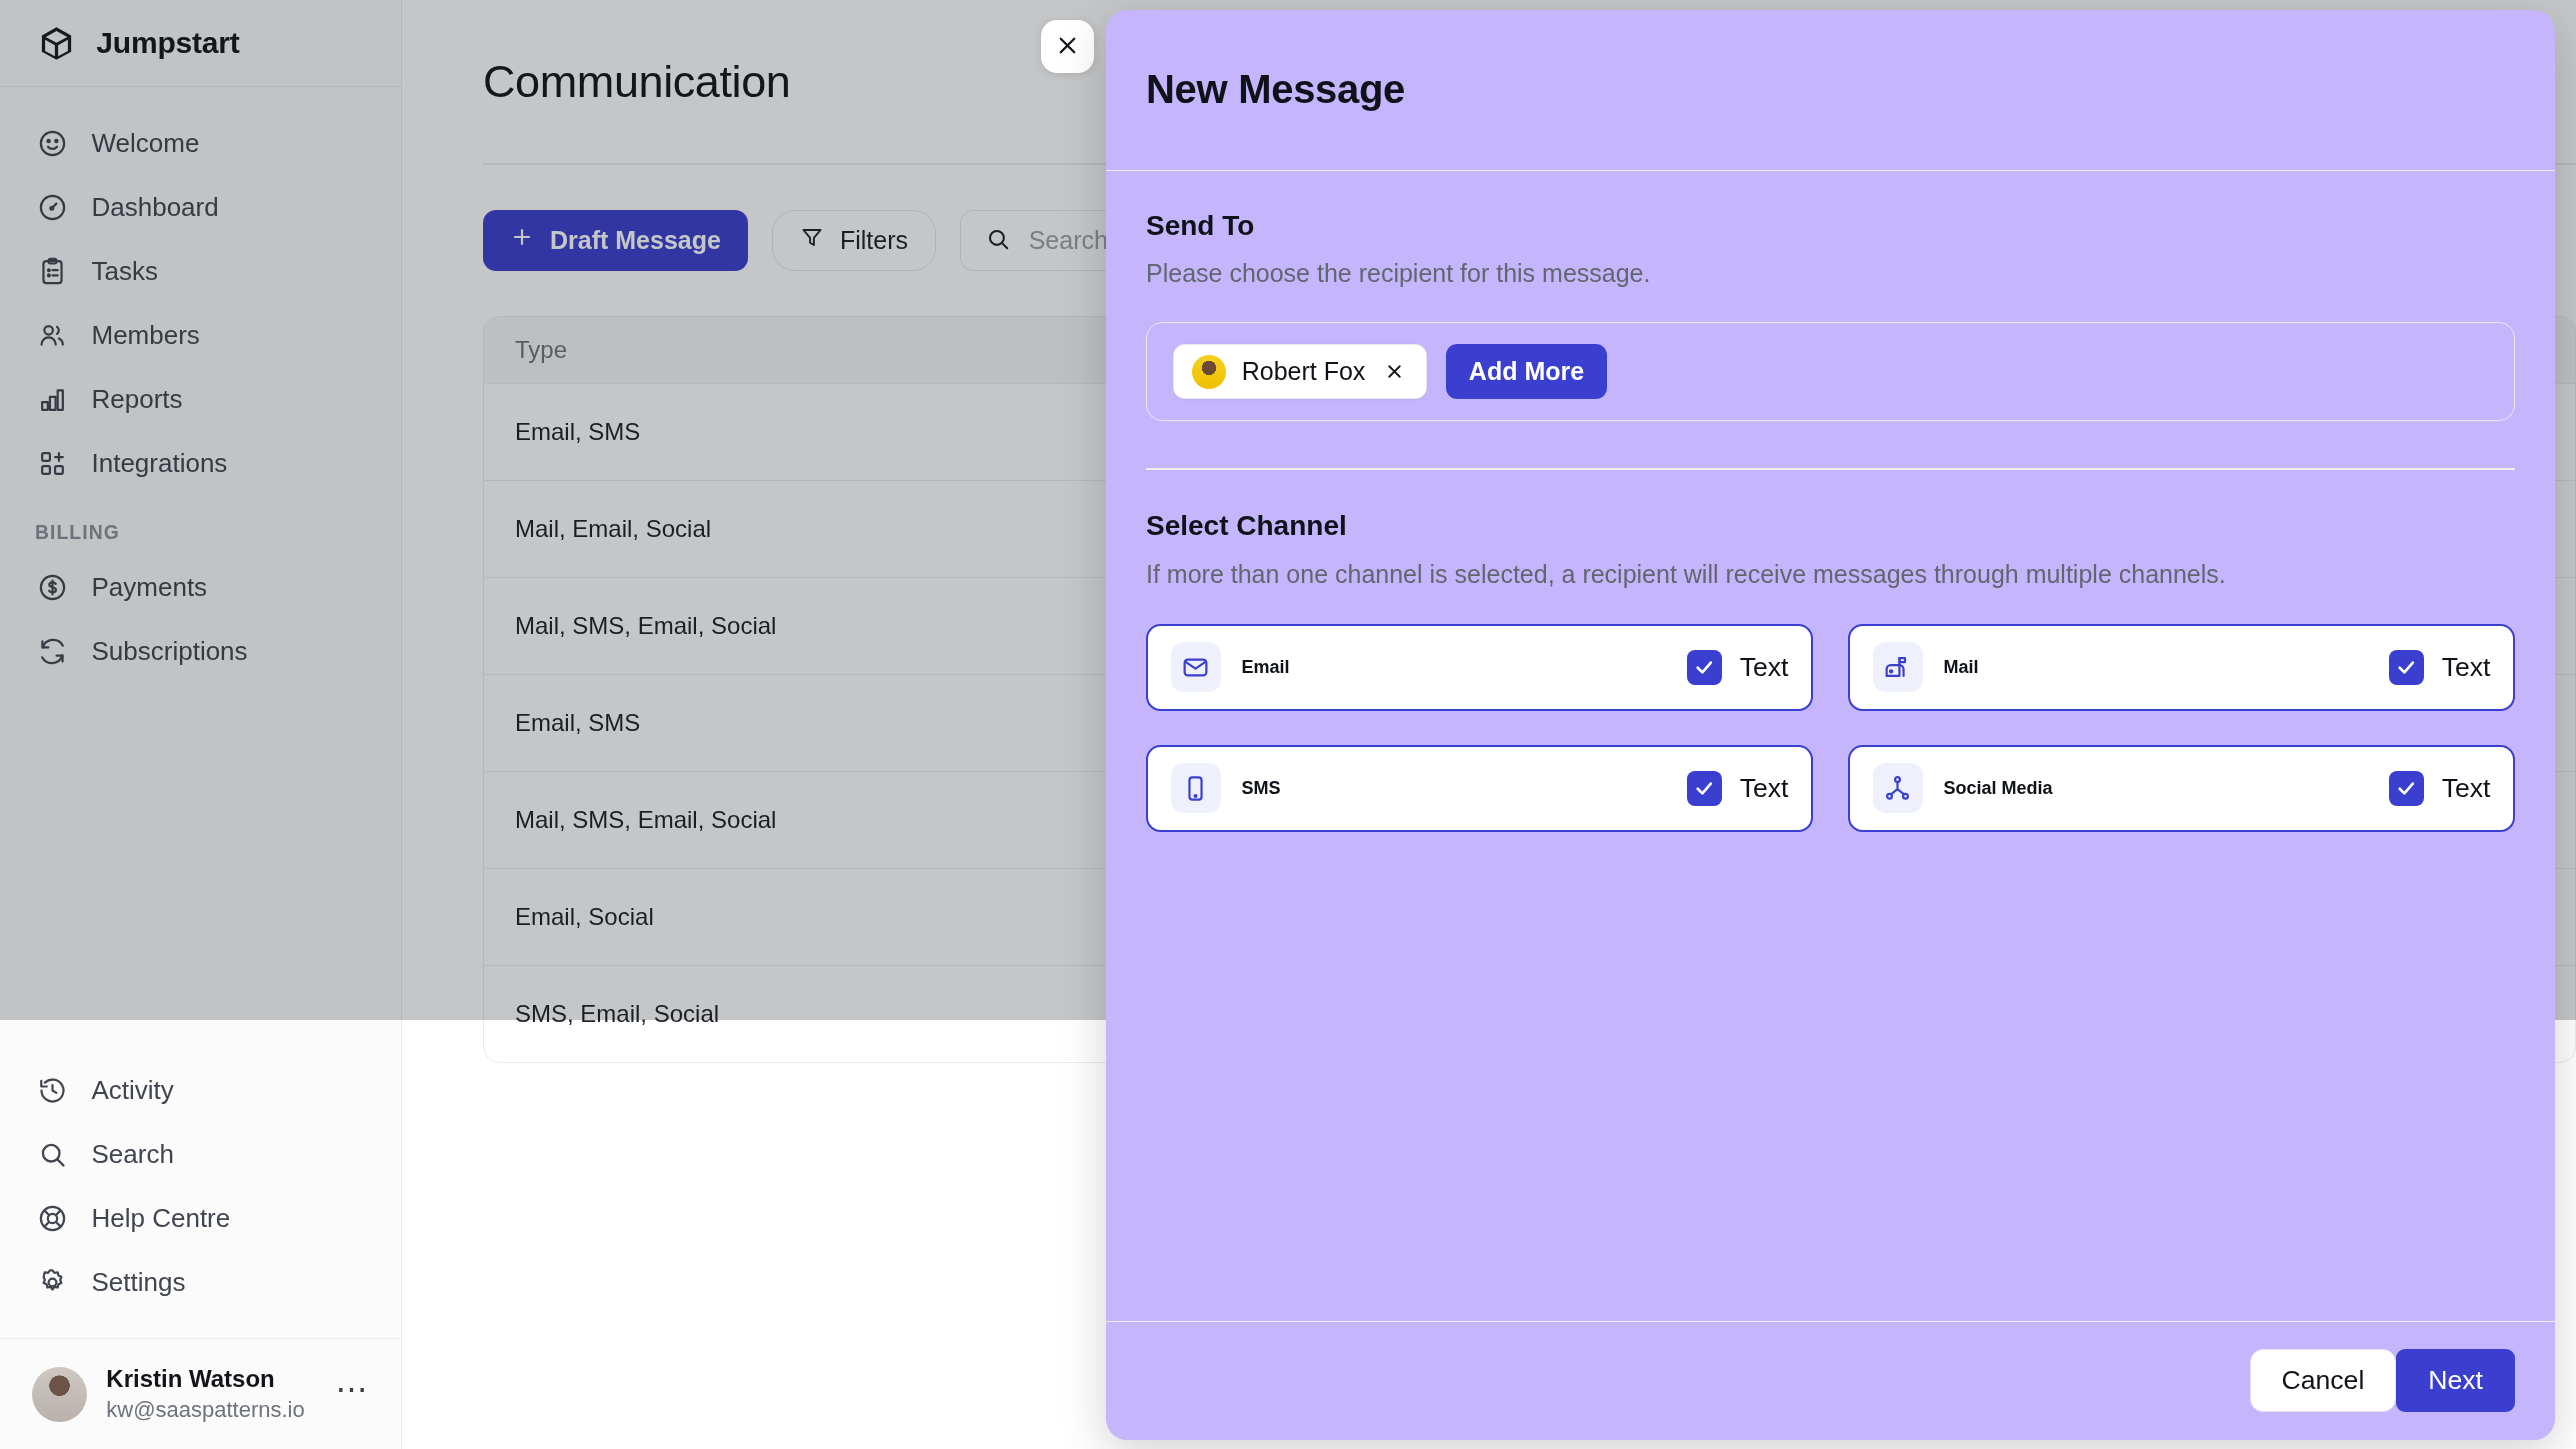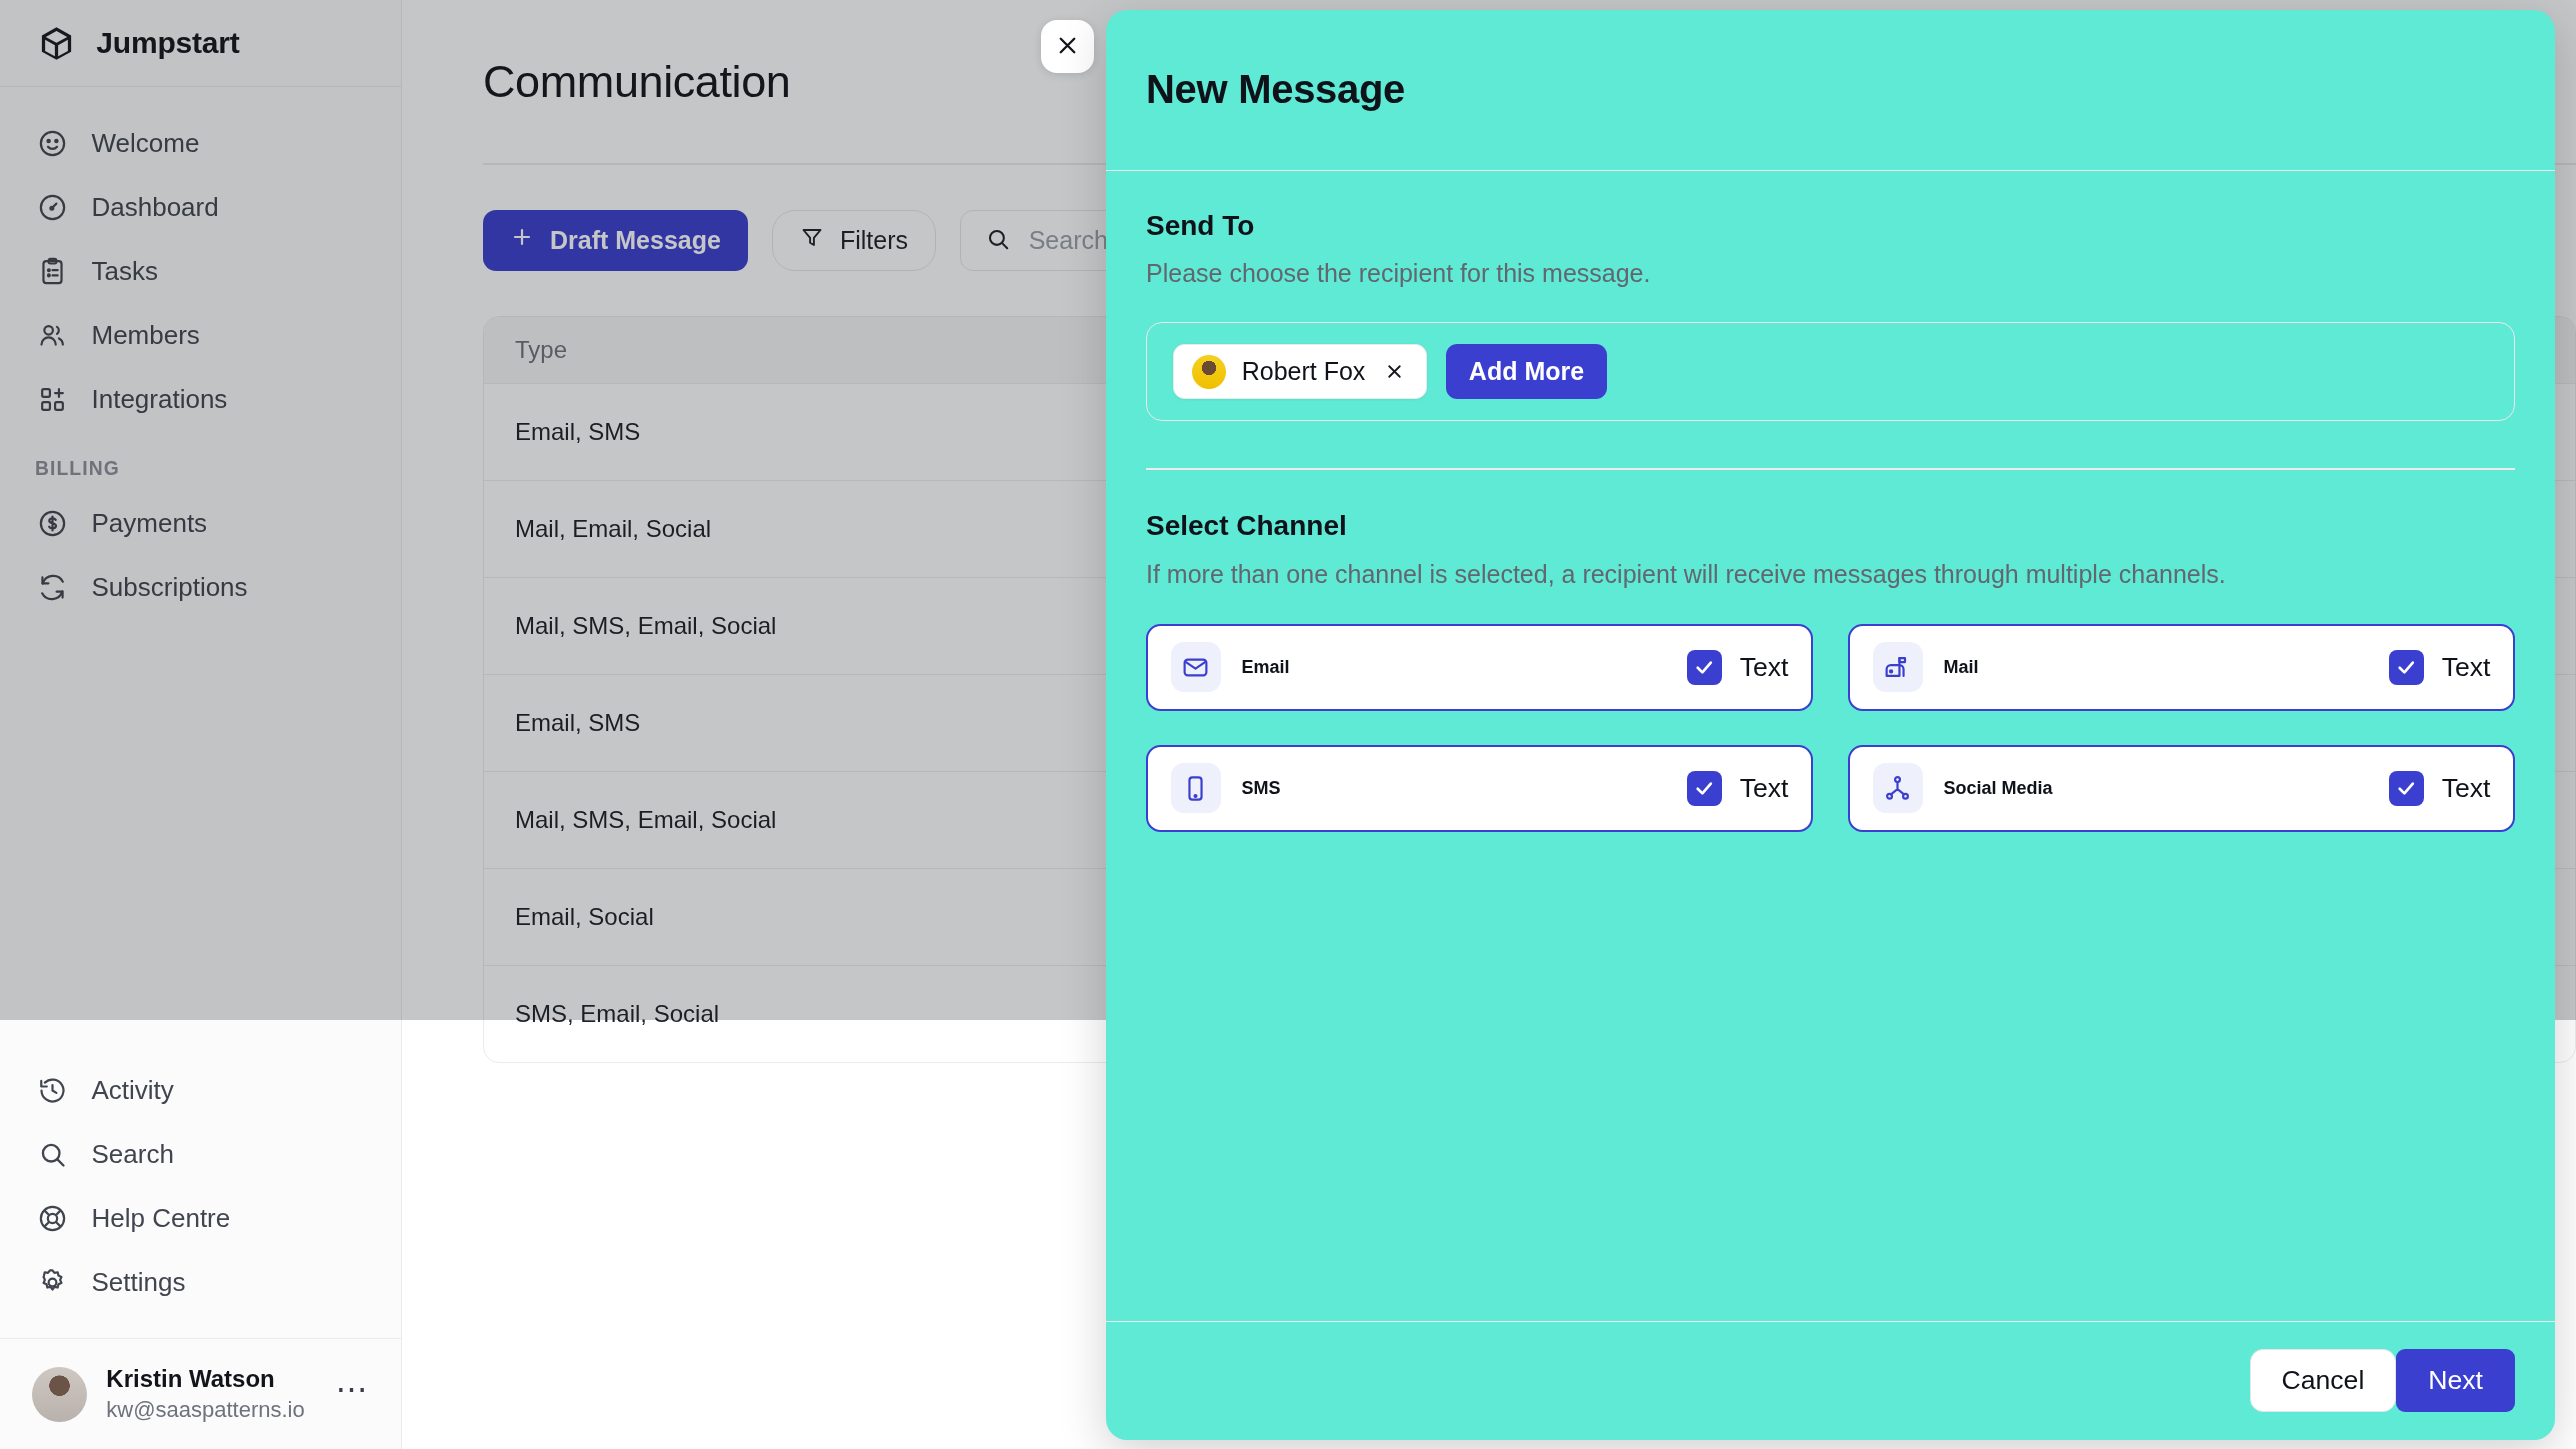--- a/index.html
+++ b/index.html
@@ -87,21 +87,21 @@
 
   .close-btn {
     position: absolute; left: 1041px; top: 20px; width: 53px; height: 53px;
     background: #fff; border-radius: 16px; border: none;
     display: flex; align-items: center; justify-content: center; font-family: inherit;
     box-shadow: 0 1.6px 8px rgba(0,0,0,.12);
   }
 
   .modal {
     position: absolute; left: 1106px; top: 9.7px;
-    width: 1449px; height: 1430px; background: #5eead4;
+    width: 1449px; height: 1430px; background: #c4b5fd;
     border-radius: 21px; display: flex; flex-direction: column;
     box-shadow: 0 13px 48px rgba(0,0,0,.18);
     overflow: hidden;
   }
   .modal-head {
     height: 161px; display: flex; align-items: center; padding: 0 40px;
     border-bottom: 1.6px solid #ededee;
   }
   .modal-title { font-size: 40px; font-weight: 700; color: #10121a; letter-spacing: -0.3px; }
 
@@ -225,20 +225,30 @@
         </div>
         <div class="nav-item">
           <span class="nav-icon">
             <svg width="31" height="31" viewBox="0 0 24 24" fill="none" stroke="#41454f" stroke-width="1.7" stroke-linecap="round">
                 <circle cx="9" cy="8" r="3.3"></circle>
                 <path d="M3.5 19a5.5 5.5 0 0 1 11 0"></path>
                 <path d="M15.5 5.3a3.3 3.3 0 0 1 0 5.4M17 14.3A5.5 5.5 0 0 1 20 19"></path>
               </svg>
           </span>
           <span>Members</span>
+        </div>
+        <div class="nav-item">
+          <span class="nav-icon">
+            <svg width="31" height="31" viewBox="0 0 24 24" fill="none" stroke="#41454f" stroke-width="1.7" stroke-linejoin="round">
+                <rect x="4" y="14" width="4.4" height="6"></rect>
+                <rect x="10" y="10" width="4.4" height="10"></rect>
+                <rect x="16" y="5" width="4" height="15"></rect>
+              </svg>
+          </span>
+          <span>Reports</span>
         </div>
         <div class="nav-item">
           <span class="nav-icon">
             <svg width="31" height="31" viewBox="0 0 24 24" fill="none" stroke="#41454f" stroke-width="1.7" stroke-linecap="round">
                 <rect x="4" y="4" width="6" height="6" rx="1.2"></rect>
                 <rect x="4" y="14" width="6" height="6" rx="1.2"></rect>
                 <rect x="14" y="14" width="6" height="6" rx="1.2"></rect>
                 <path d="M17 4v6M14 7h6"></path>
               </svg>
           </span>

